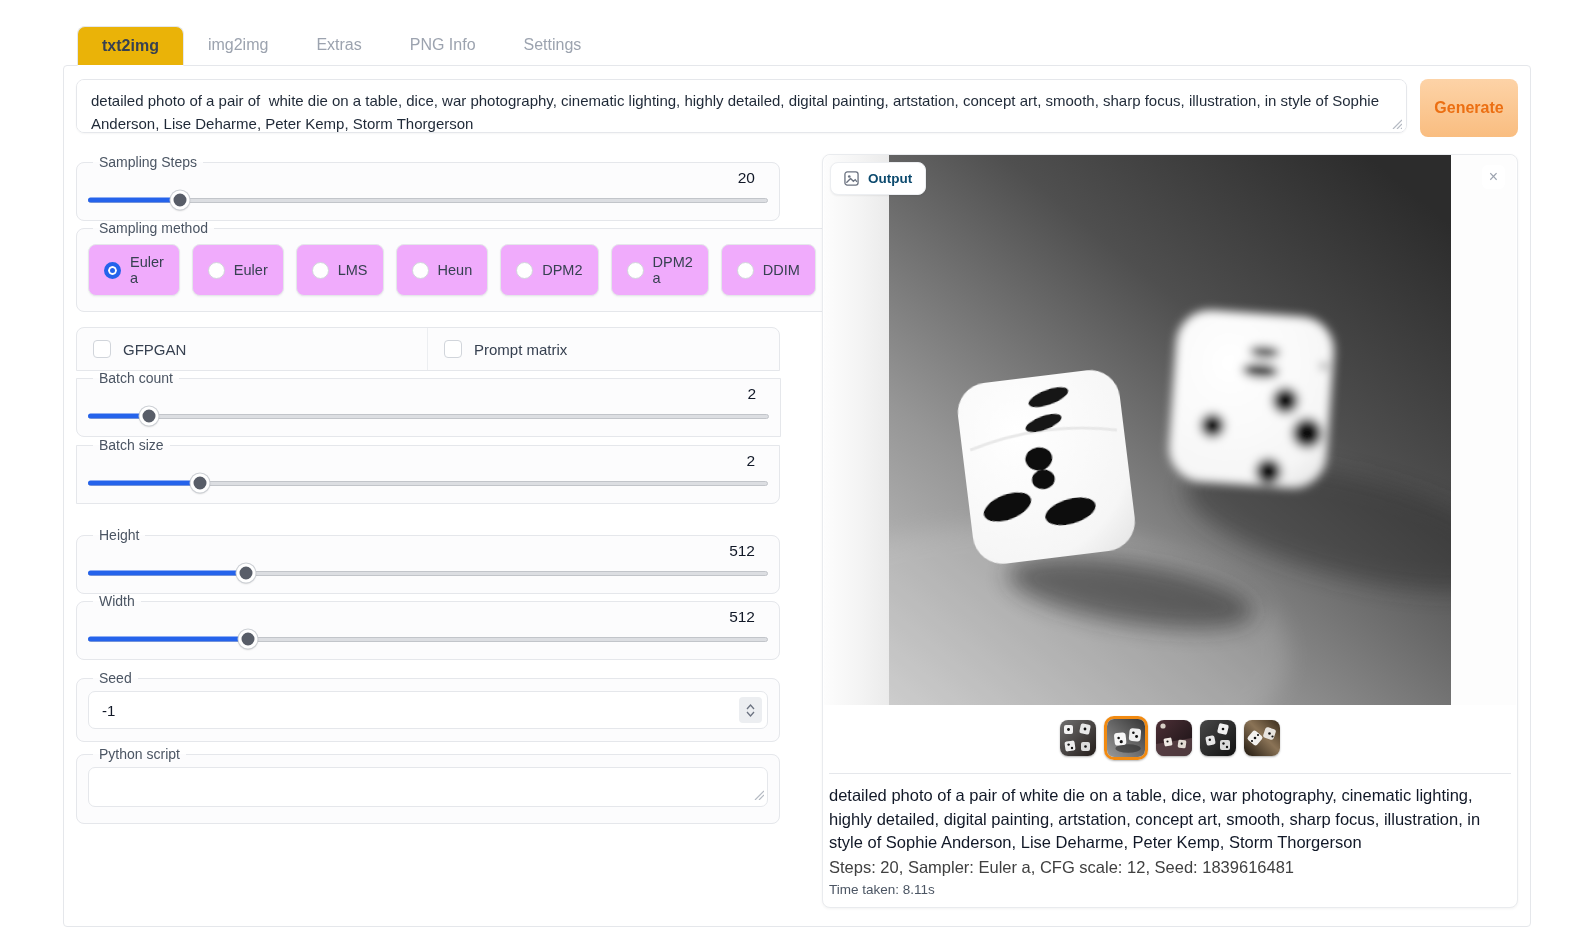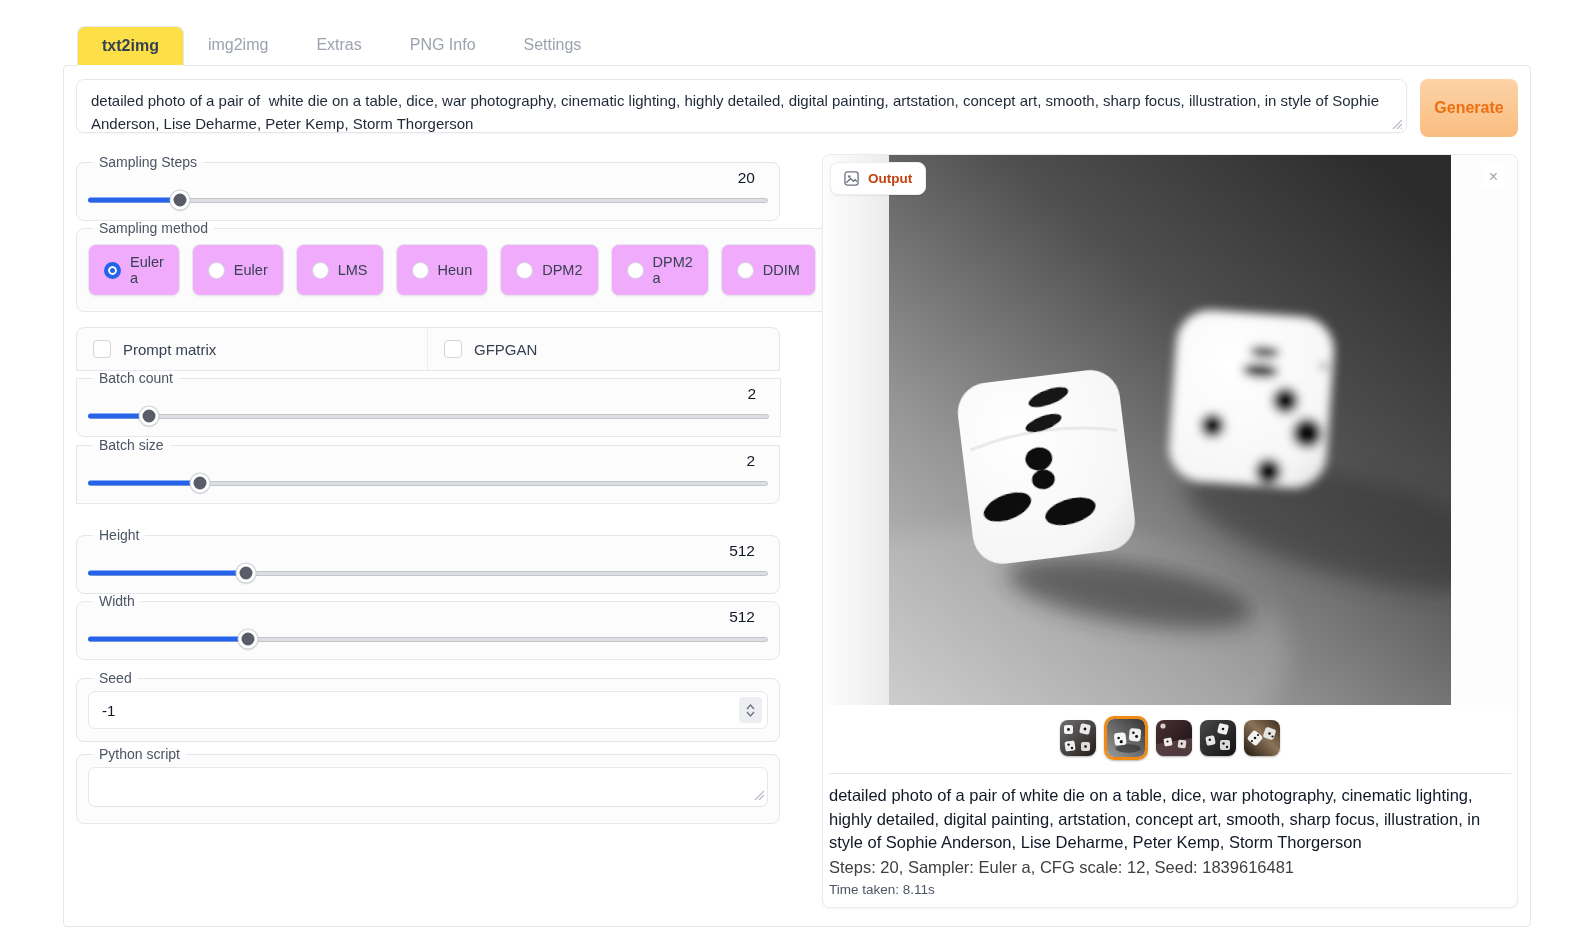--- a/index.html
+++ b/index.html
@@ -2,21 +2,21 @@
 <html><head>
 <meta charset="utf-8">
 <style>
   * { box-sizing: border-box; margin: 0; padding: 0; }
   html,body { width:1594px; height:935px; background:#fff; font-family:"Liberation Sans",sans-serif; color:#374151; overflow:hidden; }
   .page { width:1468px; margin:26px 0 0 63px; }
 
   
   .tabs { display:flex; padding-left:14px; position:relative; z-index:2; }
   .tab { padding:10px 24px; font-size:16px; color:#9ca3af; cursor:pointer; }
-  .tab.active { background:#fde047; border:1px solid #e5e7eb; border-bottom:1px solid #fff; border-radius:8px 8px 0 0; color:#374151; font-weight:700; margin-bottom:-1px;text-align:right; }
+  .tab.active { background:#eab308; border:1px solid #e5e7eb; border-bottom:1px solid #fff; border-radius:8px 8px 0 0; color:#374151; font-weight:700; margin-bottom:-1px;text-align:right; }
 
   .content { border:1px solid #e5e7eb; border-radius:4px; background:#fff; padding:13px 12px 18px; min-height:828px; }
 
   
   .prompt-row { display:flex; gap:13px; margin-bottom:17px; }
   .prompt-box { flex:1; position:relative; }
   textarea.prompt { width:100%; height:54px; border:1px solid #e5e7eb; border-radius:8px; padding:9px 14px; font-size:15px; line-height:1.55; color:#1f2937; resize:none; outline:none; font-family:"Liberation Sans",sans-serif; box-shadow:0 1px 2px rgba(0,0,0,.04); }
   .resize-grip { position:absolute; right:5px; bottom:4px; opacity:.75; }
   .generate-btn { width:98px; height:58px; border:none; border-radius:8px; background:linear-gradient(180deg,#fdd3a7 0%,#f9bd80 100%); color:#ec6f12; font-weight:700; font-size:16px; cursor:pointer; font-family:"Liberation Sans",sans-serif; }
 
@@ -51,21 +51,21 @@
 
   .num-wrap { position:relative; margin-top:4px; }
   input.num { width:100%; height:38px; border:1px solid #e5e7eb; border-radius:7px; background:#fff; padding:0 36px 0 13px; font-size:15px; color:#111827; outline:none; font-family:"Liberation Sans",sans-serif; }
   .spinner { position:absolute; right:6px; top:6px; width:23px; height:26px; background:#eceef1; border-radius:4px; display:flex; flex-direction:column; align-items:center; justify-content:center; gap:1px; cursor:pointer; }
   textarea.script { width:100%; height:40px; border:1px solid #e5e7eb; border-radius:7px; background:#fff; resize:none; outline:none; margin-top:4px; }
   .script-wrap { position:relative; }
   .script-wrap .resize-grip { right:4px; bottom:7px; }
 
   
   .right-col { flex:1; position:relative; border:1px solid #e9ebee; border-radius:8px; background:#fff; box-shadow:0 1px 3px rgba(0,0,0,.05); min-height:737px; padding-bottom:6px; }
-  .output-tab { position:absolute; top:7px; left:7px; background:#fff; border:1px solid #eceef1; border-radius:8px; padding:8px 13px; display:flex; align-items:center; gap:9px; font-size:13.5px; font-weight:700; color:#c2410c; box-shadow:0 1px 2px rgba(0,0,0,.06); z-index:3; }
+  .output-tab { position:absolute; top:7px; left:7px; background:#fff; border:1px solid #eceef1; border-radius:8px; padding:8px 13px; display:flex; align-items:center; gap:9px; font-size:13.5px; font-weight:700; color:#0c4a6e; box-shadow:0 1px 2px rgba(0,0,0,.06); z-index:3; }
   .close-btn { position:absolute; top:10px; right:12px; z-index:3; color:#9ca3af; font-size:16px; background:#fff; border:none; border-radius:6px; padding:3px 7px; cursor:pointer; }
   .image-stage { height:550px; position:relative; display:flex; justify-content:center; overflow:hidden; border-radius:8px 8px 0 0; }
   .stage-left { position:absolute; left:1px; top:0; bottom:0; width:70px; background:linear-gradient(to right,#fdfdfd 0%,#f3f3f3 55%,#e9e9e9 100%); }
   .stage-right { position:absolute; right:1px; top:0; bottom:0; width:80px; background:#fdfdfd; }
   .main-image { position:relative; z-index:1; }
 
   .thumbs { display:flex; gap:8px; justify-content:center; align-items:center; margin-top:10px; height:46px; }
   .thumb-item { width:36px; height:36px; border-radius:8px; overflow:hidden; cursor:pointer; flex:none; box-shadow:0 1px 2px rgba(0,0,0,.3); }
   .thumb-item.selected { width:44px; height:44px; border:3px solid #f18a11; border-radius:10px; }
   .thumb-item svg { display:block; width:100%; height:100%; }
@@ -155,25 +155,25 @@
                 <span>PLMS</span>
               </div>
           </div>
         </fieldset>
 
         <div class="group-gap"></div>
 
         <div class="check-grid">
           <div class="check-cell">
             <span class="checkbox"></span>
-            <span>Prompt matrix</span>
+            <span>GFPGAN</span>
           </div>
           <div class="check-cell">
             <span class="checkbox"></span>
-            <span>GFPGAN</span>
+            <span>Prompt matrix</span>
           </div>
         </div>
         <div class="batch-grid">
           <fieldset class="ctrl">
             <legend>Batch count</legend>
             <div class="val">2</div>
             <div class="slider">
               <div class="track"></div>
               <div class="fill" style="width: 9%;"></div>
               <div class="knob" style="left: 9%;"></div>

